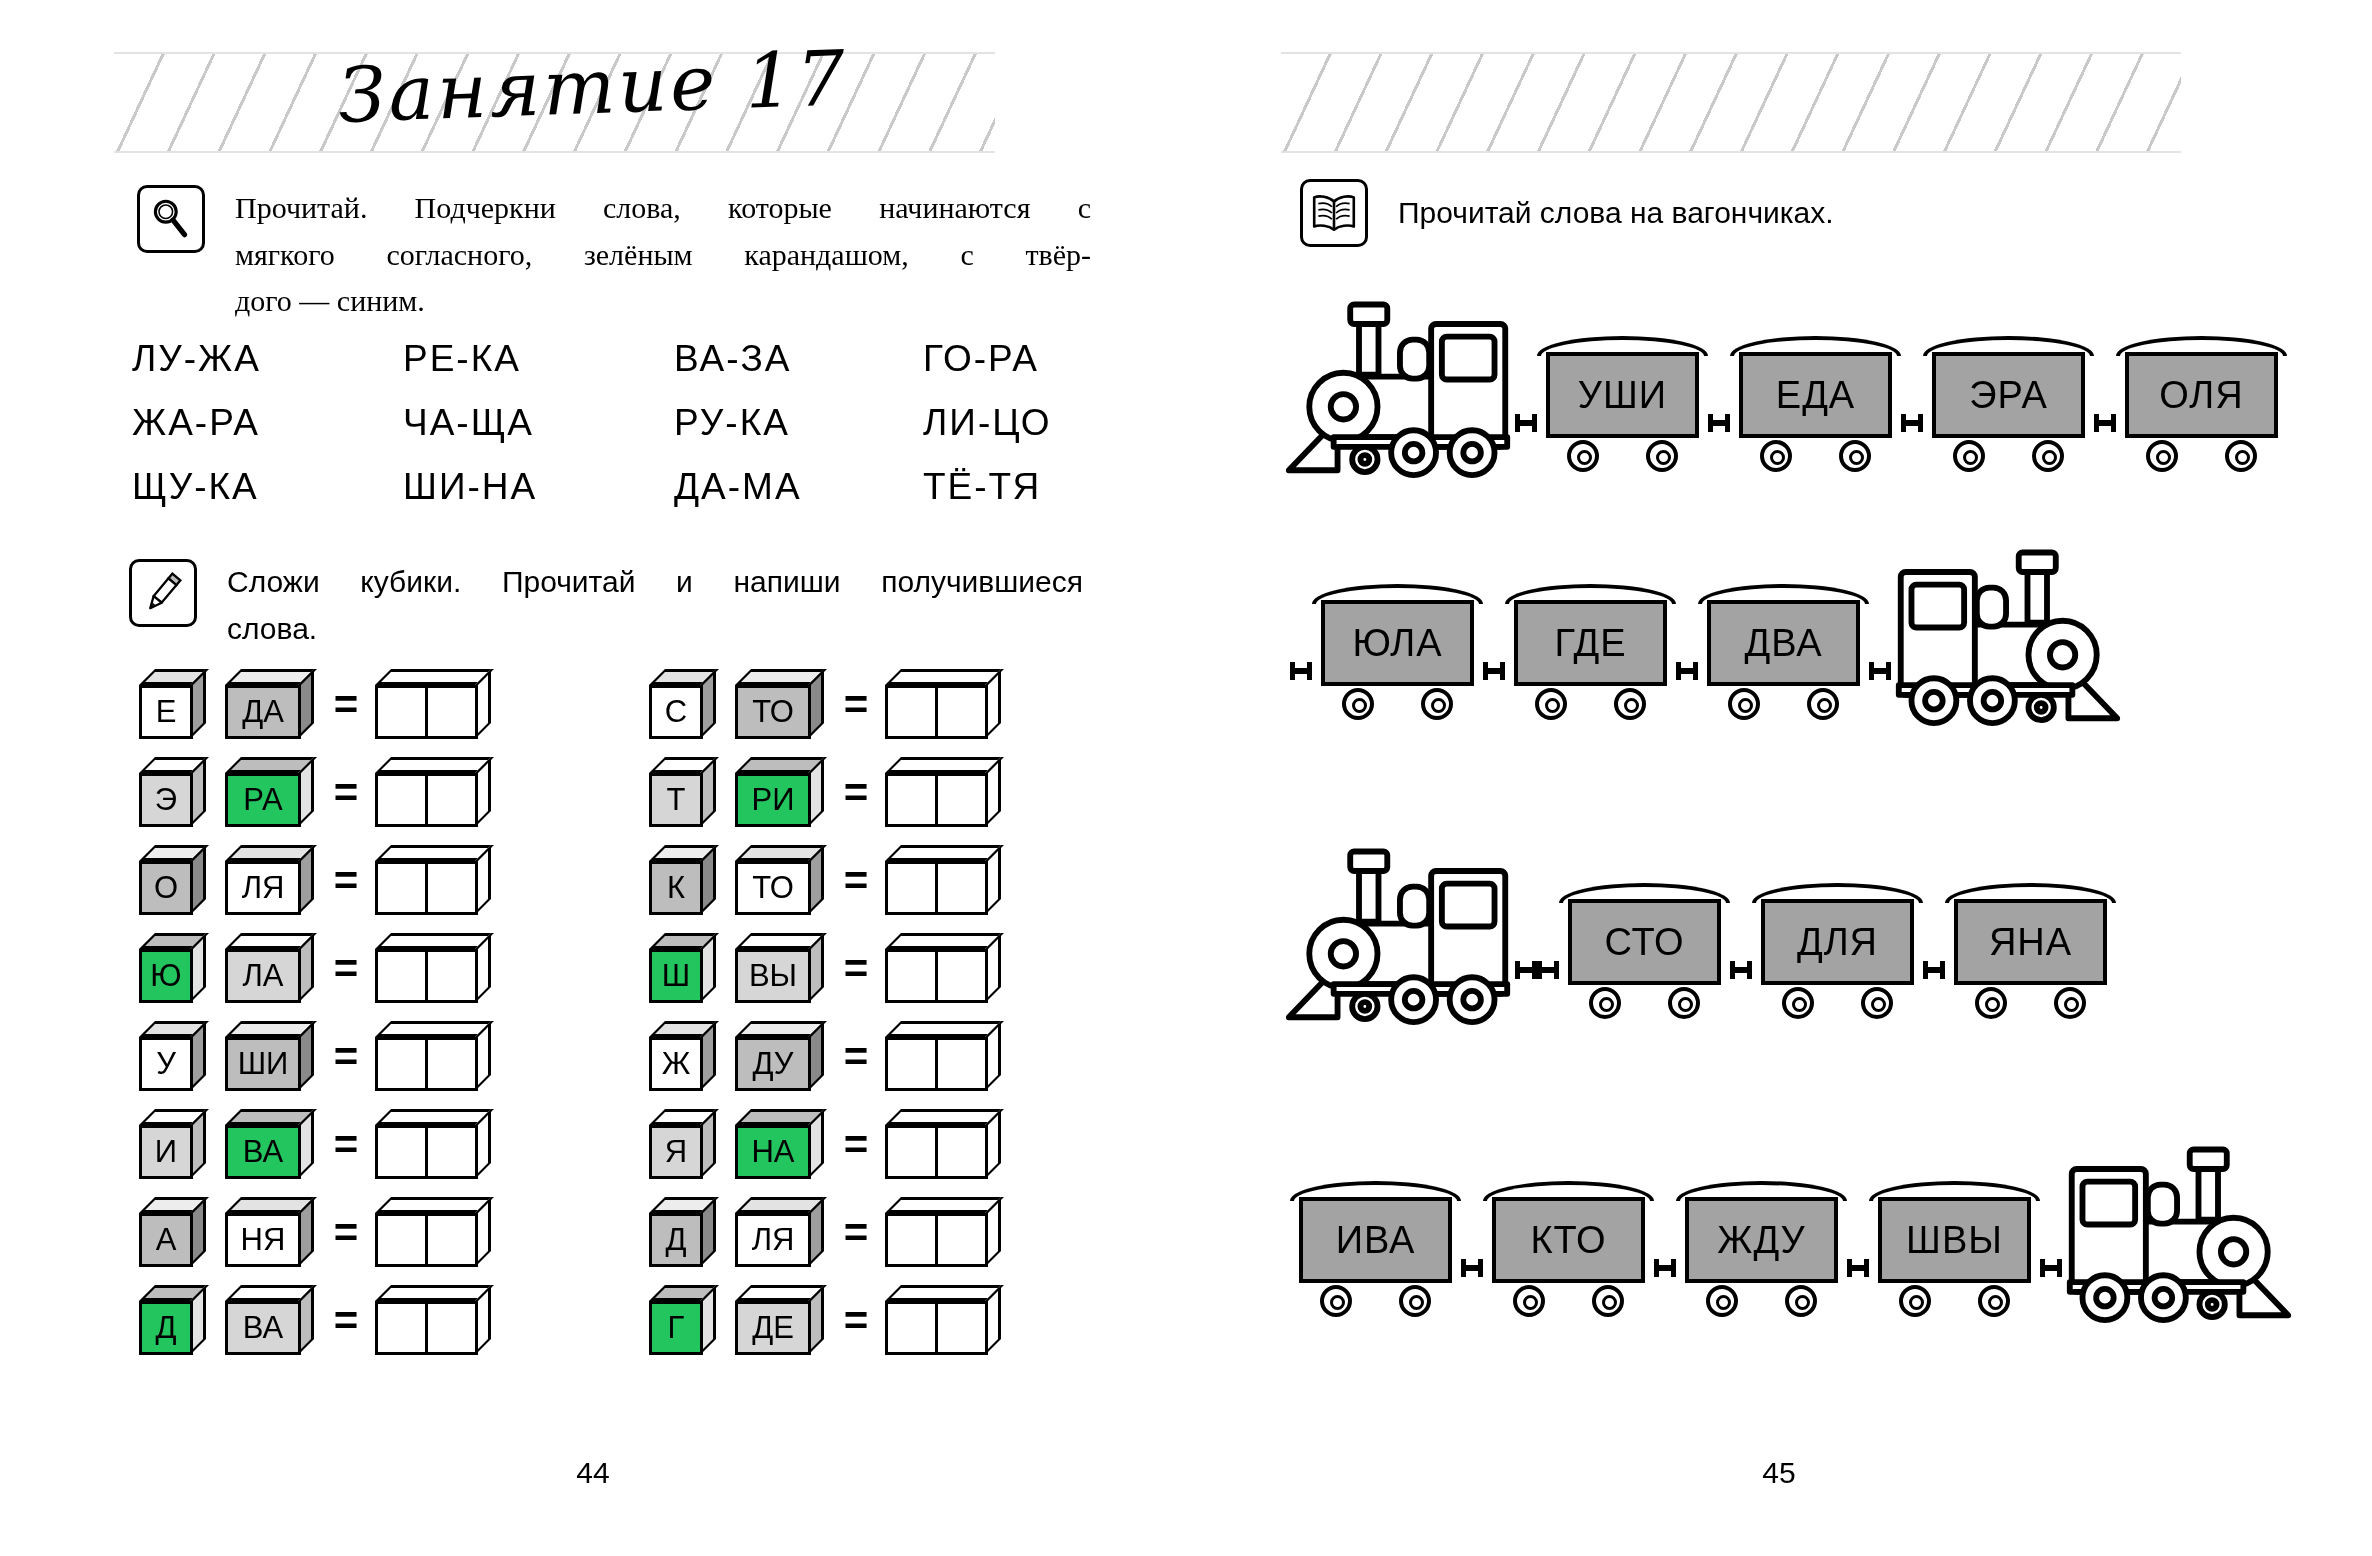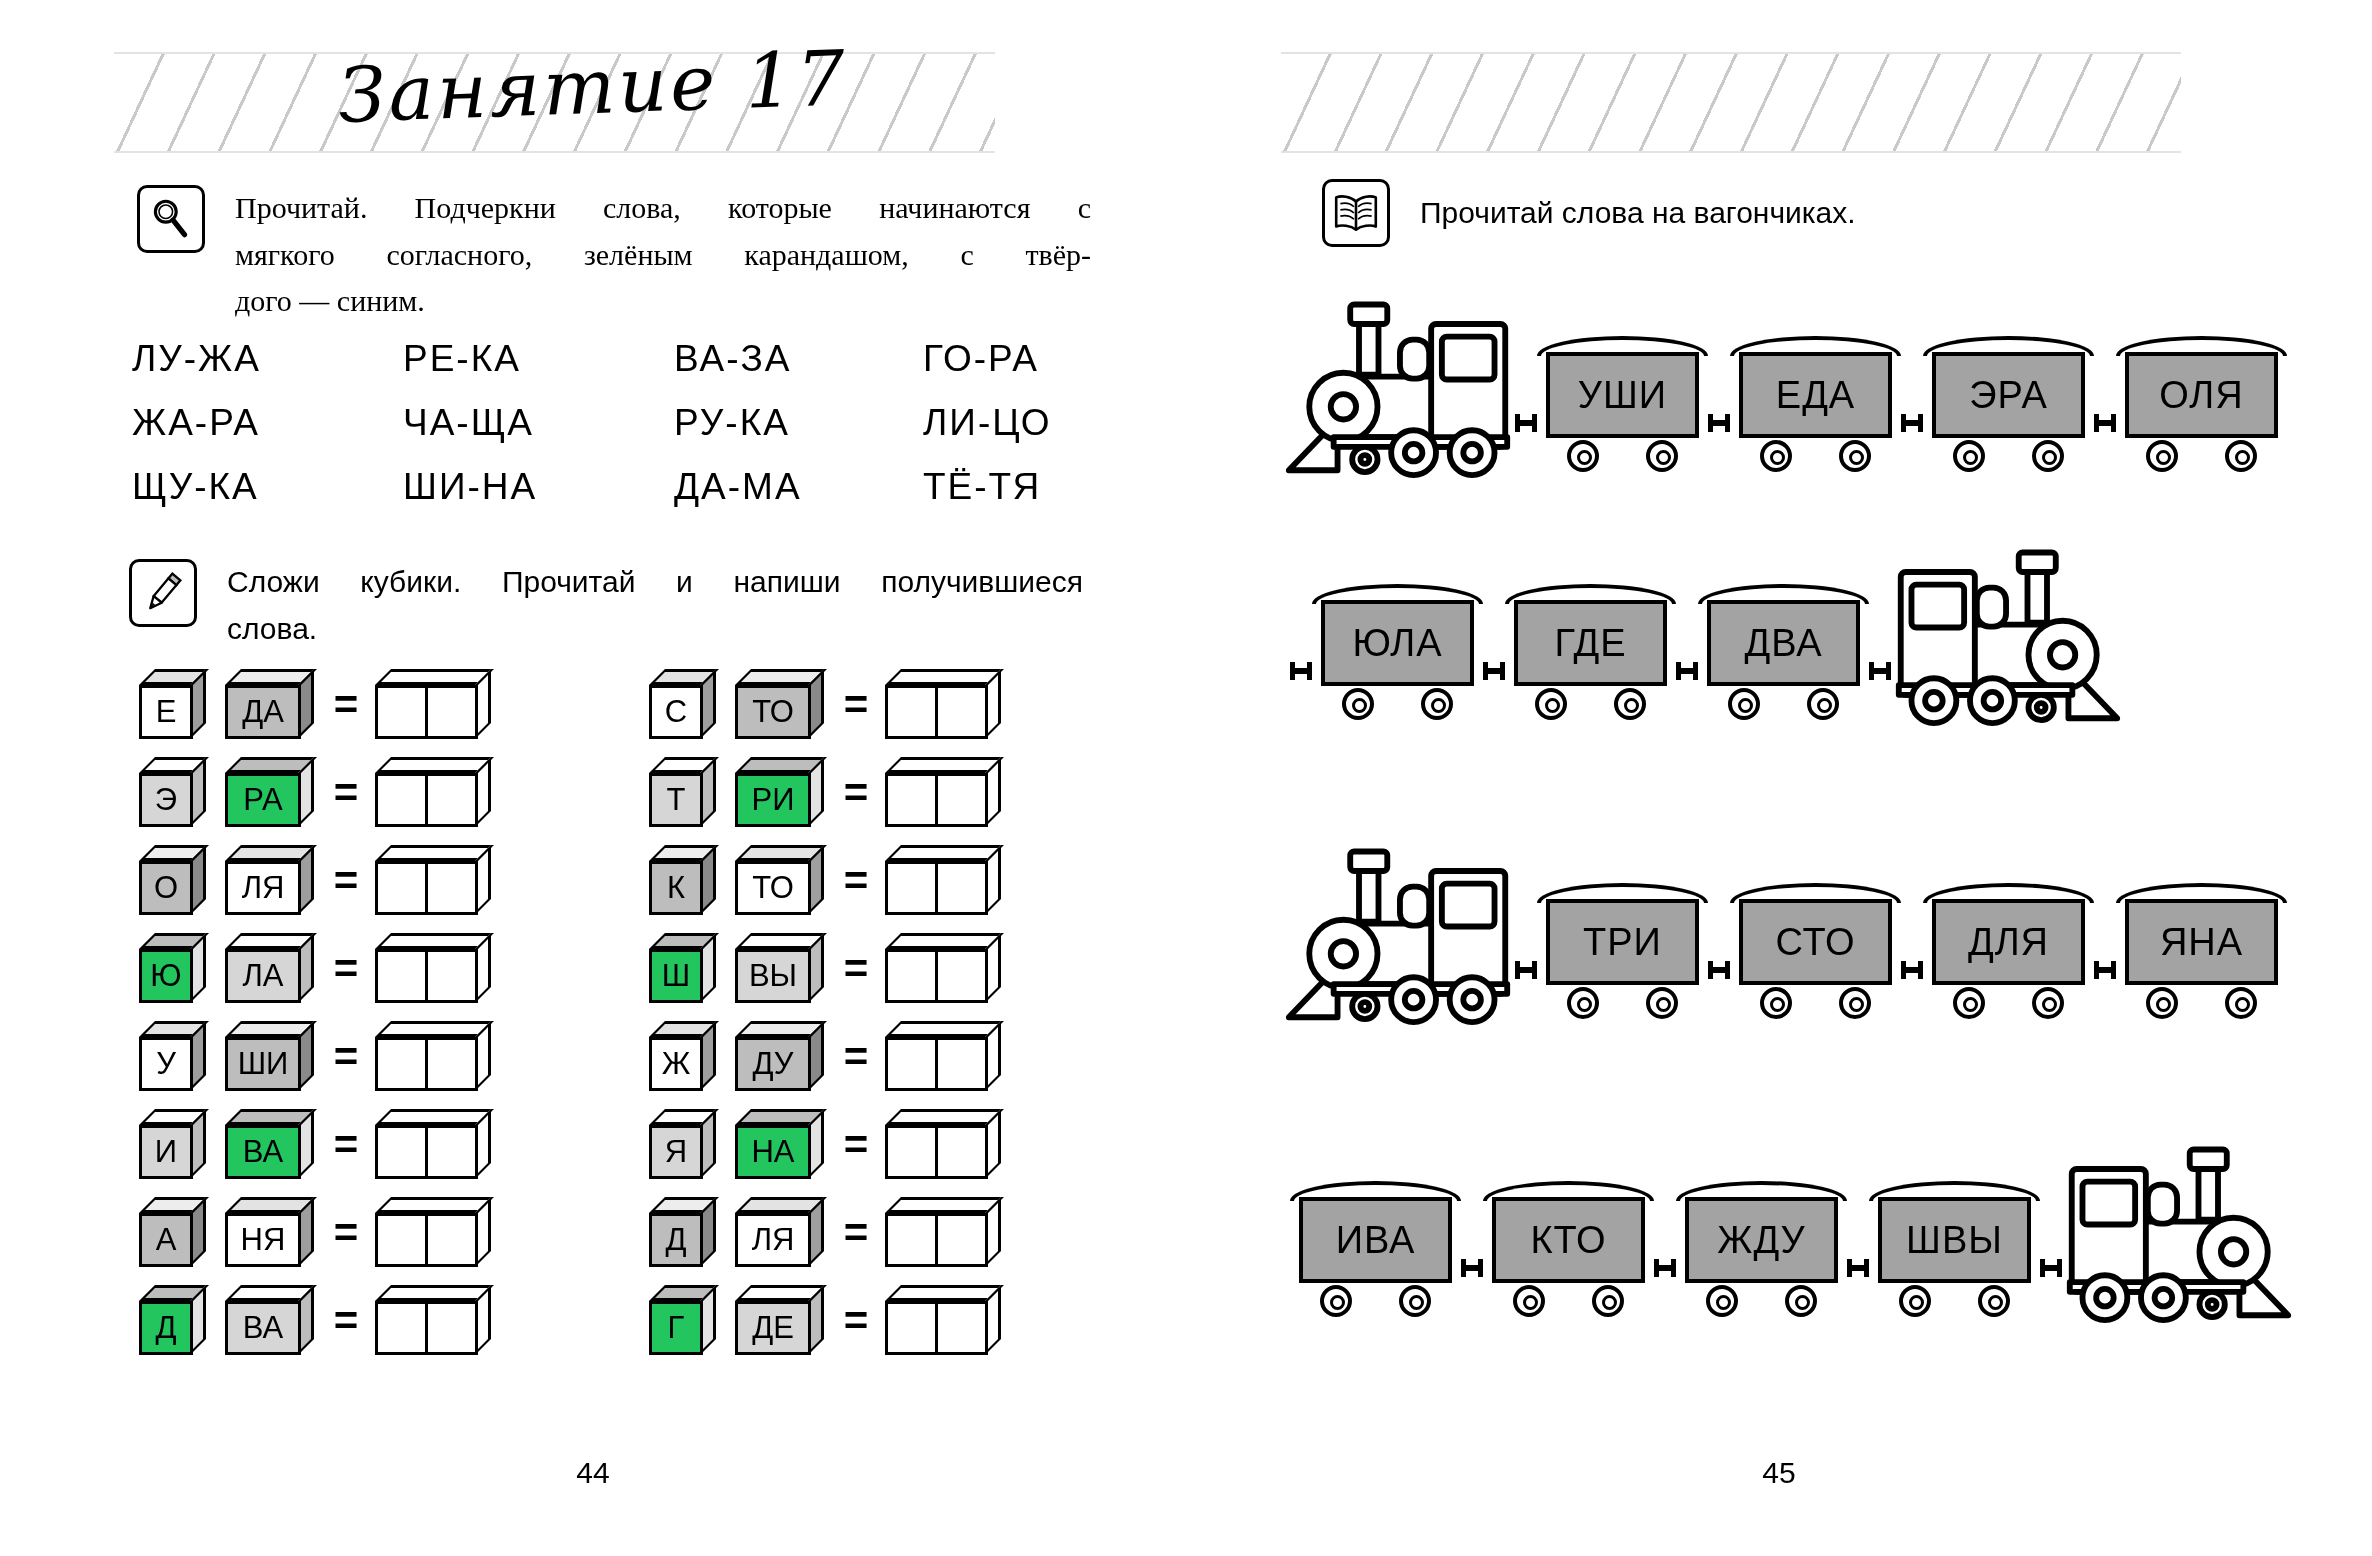--- a/index.html
+++ b/index.html
@@ -16,21 +16,21 @@
   .page.left  .hatch { left:114px; width:881px; }
   .page.right .hatch { left:95px;  width:900px; }
 
   .lesson-title { position:absolute; top:42px; left:0; width:100%; text-align:center;
                   font-family:"DejaVu Serif", serif; font-style:italic; font-weight:normal;
                   font-size:76px; letter-spacing:3px; transform:rotate(-2deg); }
 
   .task { position:absolute; display:flex; gap:30px; align-items:flex-start; }
   .task1 { left:137px; top:185px;font-family:Liberation Serif, serif; }
   .task2 { left:129px; top:559px; }
-  .task-r { left:114px; top:179px; align-items:center;margin-left:22px; }
+  .task-r { left:114px; top:179px; align-items:center; }
   .icon-box { width:68px; height:68px; border:3px solid #000; border-radius:10px;
               flex:none; display:flex; align-items:center; justify-content:center; background:#fff; }
   .icon-box svg { width:50px; height:50px; }
   .task-text { width:856px; font-size:30px; line-height:1.55; }
   .task-text.single { width:auto; font-size:30px; }
   .tline { text-align:justify; text-align-last:justify; }
   .tline.last { text-align-last:auto; }
 
   .word-grid { position:absolute; left:132px; top:338px; display:grid;
                grid-template-columns:271px 271px 249px auto; row-gap:22px;
@@ -604,30 +604,20 @@
       <circle cx="136" cy="174" r="23"></circle>
                 <circle cx="136" cy="174" r="9"></circle>
       <circle cx="196" cy="174" r="23"></circle>
                 <circle cx="196" cy="174" r="9"></circle>
       <circle cx="86" cy="181" r="13"></circle>
                 <circle cx="86" cy="181" r="4.5"></circle>
     </g>
   </svg>
           </div>
           <div class="coupler"></div>
-          <div class="wagon">
-            <div class="roof"></div>
-            <div class="wbody">
-              <span>ТРИ</span>
-            </div>
-            <div class="wheels">
-              <span class="wheel"></span>
-              <span class="wheel"></span>
-            </div>
-          </div>
           <div class="coupler"></div>
           <div class="wagon">
             <div class="roof"></div>
             <div class="wbody">
               <span>СТО</span>
             </div>
             <div class="wheels">
               <span class="wheel"></span>
               <span class="wheel"></span>
             </div>

